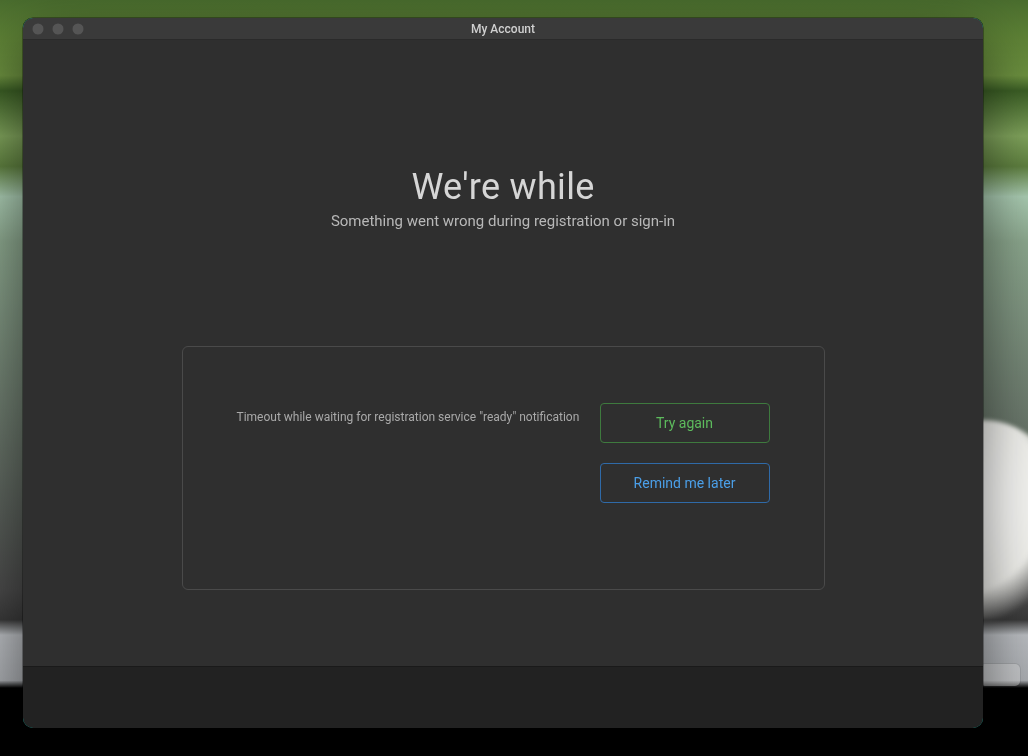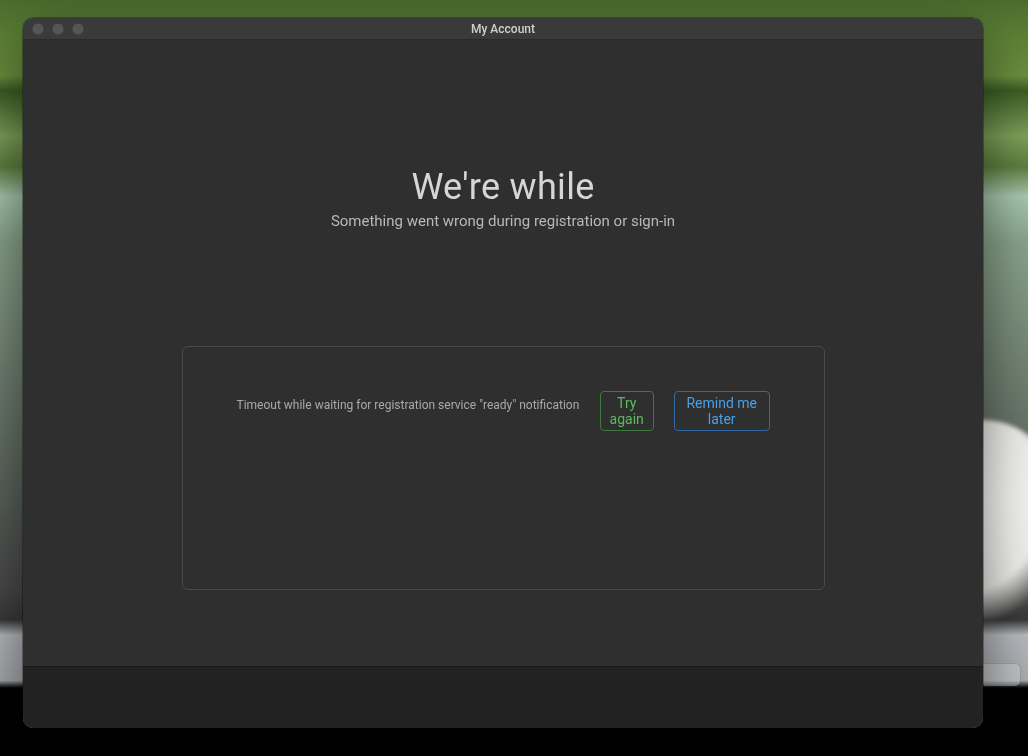--- a/index.html
+++ b/index.html
@@ -112,34 +112,34 @@
       font-size: 15px;
       color: #b8b8b8;
       font-weight: 400;
     }
     .panel {
       margin-top: 116px;
       width: 643px;
       height: 244px;
       border: 1px solid #4a4a4a;
       border-radius: 6px;
-      padding: 44px 54px;
+      padding: 56px 54px;
       display: flex;
       justify-content: space-between;
     }
     .panel-msg {
       font-size: 12px;
       color: #a9a9a9;
       margin-top: 6px;
       max-width: 400px;
       line-height: 1.4;
     }
     .panel-actions {
       display: flex;
-      flex-direction: row;
+      flex-direction: column;
       gap: 20px;
       width: 170px;
     }
     .btn {
       height: 40px;
       border-radius: 4px;
       background: transparent;
       font-size: 14px;
       cursor: pointer;
       font-family: inherit;

